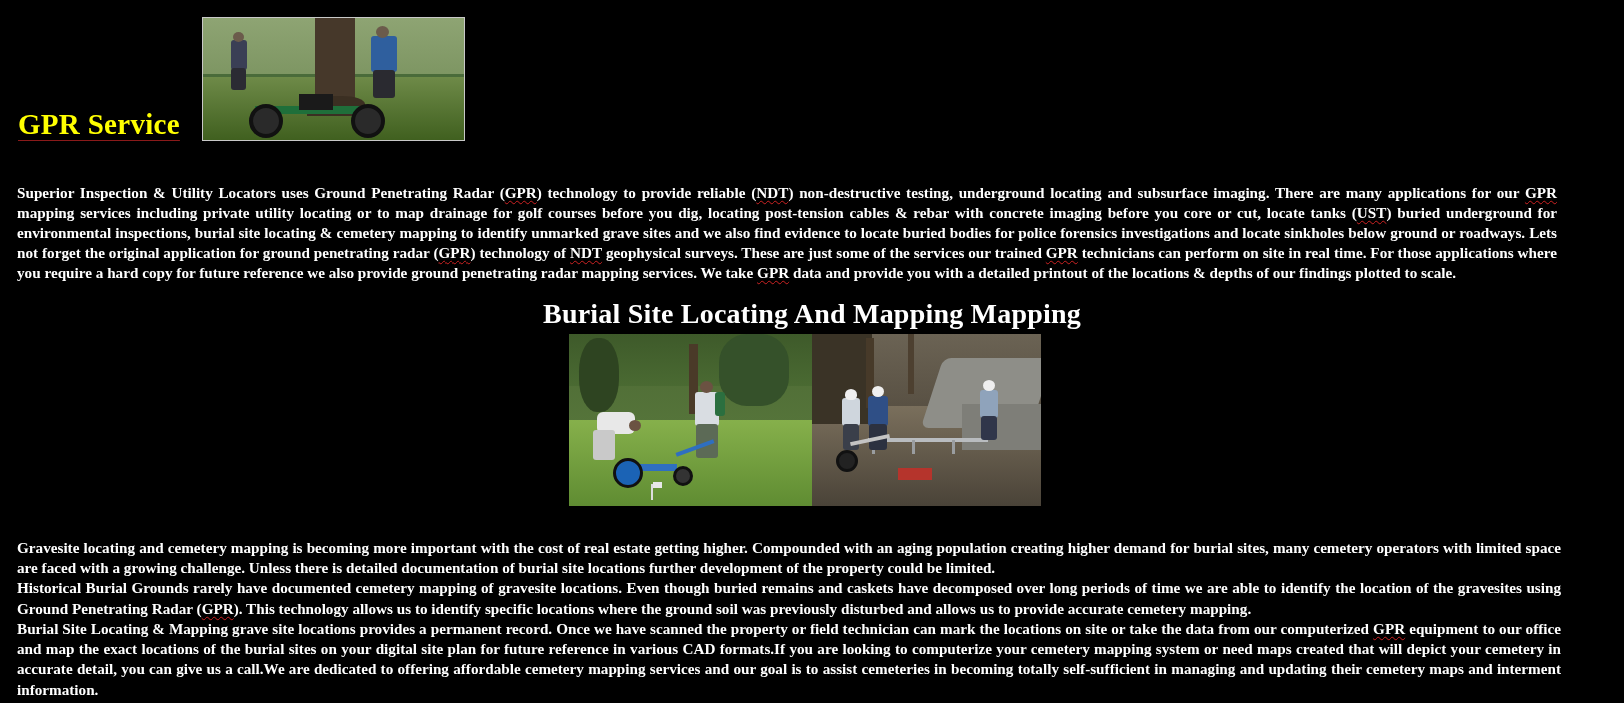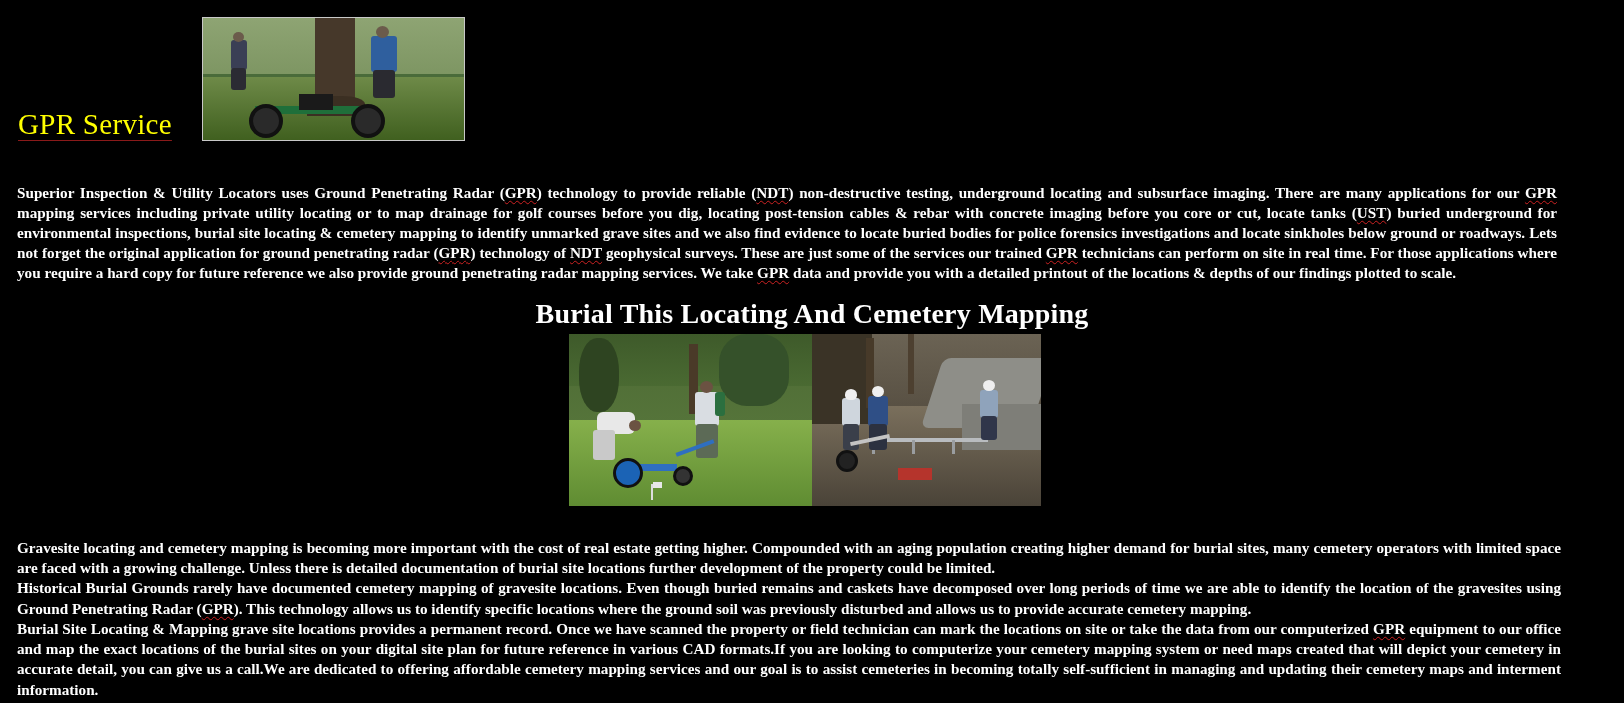--- a/index.html
+++ b/index.html
@@ -24,21 +24,21 @@
   
   .header {
     position: relative;
     height: 160px;
   }
   .site-title {
     position: absolute;
     left: 18px;
     top: 108px;
     font-size: 29px;
-    font-weight: normal;
+    font-weight: bold;
     color: #ffff00;
     letter-spacing: 0.3px;
     text-decoration: underline;
     text-decoration-color: #8a1a1a;
     text-decoration-thickness: 1px;
     text-underline-offset: 6px;
   }
   .hero-photo {
     position: absolute;
     left: 202px;
@@ -152,21 +152,21 @@
       <div style="position:absolute; left:46px; top:86px; width:26px; height:26px; border:4px solid #111; border-radius:50%; background:#2a2a2a;"></div>
       <div style="position:absolute; left:148px; top:86px; width:26px; height:26px; border:4px solid #111; border-radius:50%; background:#2a2a2a;"></div>
       <div style="position:absolute; left:96px; top:76px; width:34px; height:16px; background:#1a1a1a;"></div>
     </div>
   </div>
 
   <div class="intro">
     <span>Superior Inspection &amp; Utility Locators uses Ground Penetrating Radar (<span class="spell">GPR</span>) technology to provide reliable (<span class="spell">NDT</span>) non-destructive testing, underground locating and subsurface imaging. There are many applications for our <span class="spell">GPR</span> mapping services including private utility locating or to map drainage for golf courses before you dig, locating post-tension cables &amp; rebar with concrete imaging before you core or cut, locate tanks (<span class="spell">UST</span>) buried underground for environmental inspections, burial site locating &amp; cemetery mapping to identify unmarked grave sites and we also find evidence to locate buried bodies for police forensics investigations and locate sinkholes below ground or roadways. Lets not forget the original application for ground penetrating radar (<span class="spell">GPR</span>) technology of <span class="spell">NDT</span> geophysical surveys. These are just some of the services our trained <span class="spell">GPR</span> technicians can perform on site in real time. For those applications where you require a hard copy for future reference we also provide ground penetrating radar mapping services. We take <span class="spell">GPR</span> data and provide you with a detailed printout of the locations &amp; depths of our findings plotted to scale.</span>
   </div>
 
-  <div class="section-title">Burial This Locating And Cemetery Mapping</div>
+  <div class="section-title">Burial Site Locating And Mapping Mapping</div>
 
   <div class="photo-row">
 
     <div class="photo-a">
       <div class="sky" style="height:52%; background:linear-gradient(#4d6a34,#55743a)"></div>
       <div style="position:absolute; left:0; top:0; right:0; height:30%; background:linear-gradient(#3e5a2a,#4a6a32);"></div>
       <div class="grass" style="height:50%; background:linear-gradient(#86b04b,#5f8c32)"></div>
 
       <div style="position:absolute; left:10px; top:4px; width:40px; height:74px; background:#2e4421; border-radius:45%;"></div>
       <div style="position:absolute; left:150px; top:0; width:70px; height:72px; background:#35512a; border-radius:40%;"></div>

